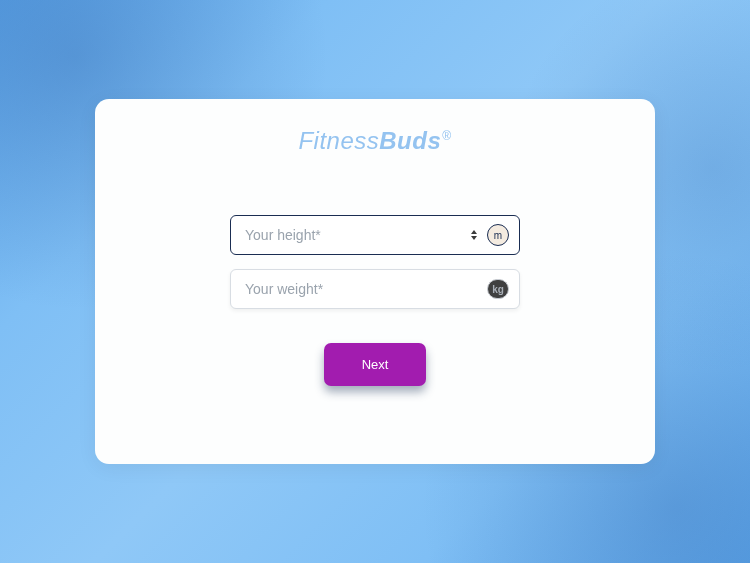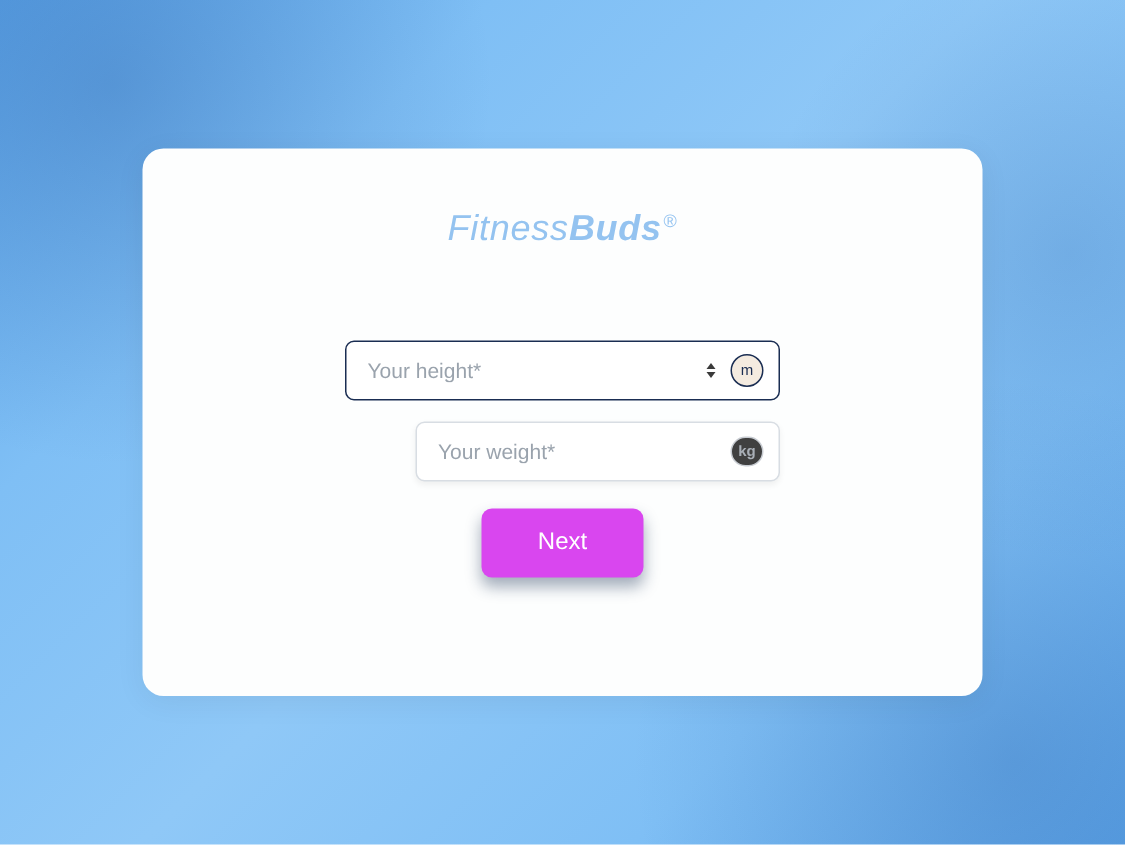--- a/index.html
+++ b/index.html
@@ -36,21 +36,21 @@
 
     .card {
       background: #fdfefe;
       width: 560px;
       height: 365px;
       border-radius: 14px;
       box-shadow: 0 4px 20px rgba(0, 0, 0, 0.06);
       display: flex;
       flex-direction: column;
       align-items: center;
-      padding-top: 40px;
+      padding-top: 28px;
       position: relative;
       z-index: 1;
     }
 
     .brand {
       font-size: 24px;
       color: #94c3f0;
       font-weight: 400;
       font-style: italic;
       letter-spacing: 0.5px;
@@ -85,21 +85,20 @@
       position: relative;
     }
 
     .field-active {
       border: 1.5px solid #1a2d52;
     }
 
     .field-inactive {
       border: 1px solid #d8dde3;
       box-shadow: 0 2px 4px rgba(0, 0, 0, 0.06);
-      margin-left: 47px;
     }
 
     .field-text {
       flex: 1;
       font-size: 14px;
       color: #9aa3ad;
       border: none;
       outline: none;
       background: transparent;
       font-family: inherit;
@@ -155,25 +154,25 @@
       height: 20px;
       border-radius: 10px;
       border: 1px solid #c8ccd2;
       color: #a9afb7;
       background: #404040;
       padding: 0 2px;
       font-weight: bold;
     }
 
     .next-btn {
-      margin-top: 18px;
-      background: #d946ef;
+      margin-top: 34px;
+      background: #a21caf;
       color: #ffffff;
       border: none;
-      font-size: 16px;
+      font-size: 13px;
       font-weight: 500;
       padding: 14px 38px;
       border-radius: 7px;
       cursor: pointer;
       box-shadow: 0 6px 10px rgba(29, 53, 87, 0.4);
       font-family: inherit;
     }
   </style>
 </head>
 <body>

